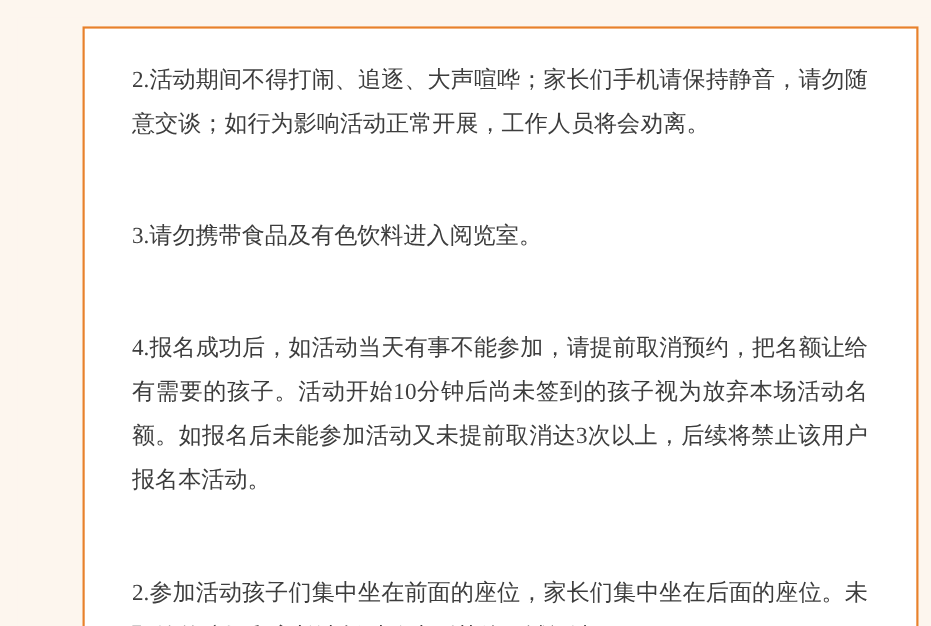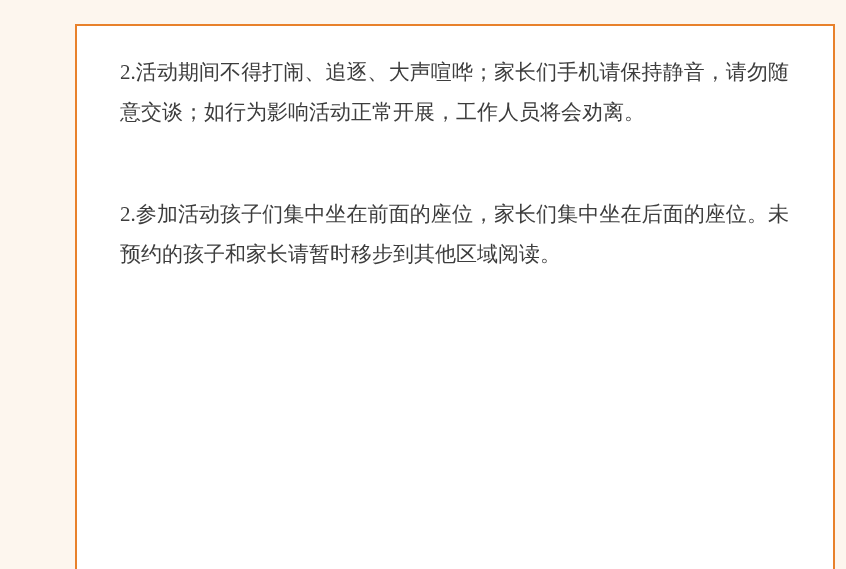--- a/index.html
+++ b/index.html
@@ -42,15 +42,17 @@
     margin-bottom: 30px;
     word-break: break-all;
   }
 </style>
 </head>
 <body>
 
 <div class="page">
   <div class="notice-panel">
     <p class="rule">2.活动期间不得打闹、追逐、大声喧哗；家长们手机请保持静音，请勿随意交谈；如行为影响活动正常开展，工作人员将会劝离。</p>
+    <p class="rule">3.请勿携带食品及有色饮料进入阅览室。</p>
+    <p class="rule">4.报名成功后，如活动当天有事不能参加，请提前取消预约，把名额让给有需要的孩子。活动开始10分钟后尚未签到的孩子视为放弃本场活动名额。如报名后未能参加活动又未提前取消达3次以上，后续将禁止该用户报名本活动。</p>
     <p class="rule">2.参加活动孩子们集中坐在前面的座位，家长们集中坐在后面的座位。未预约的孩子和家长请暂时移步到其他区域阅读。</p>
   </div>
 </div>
 
 </body></html>

